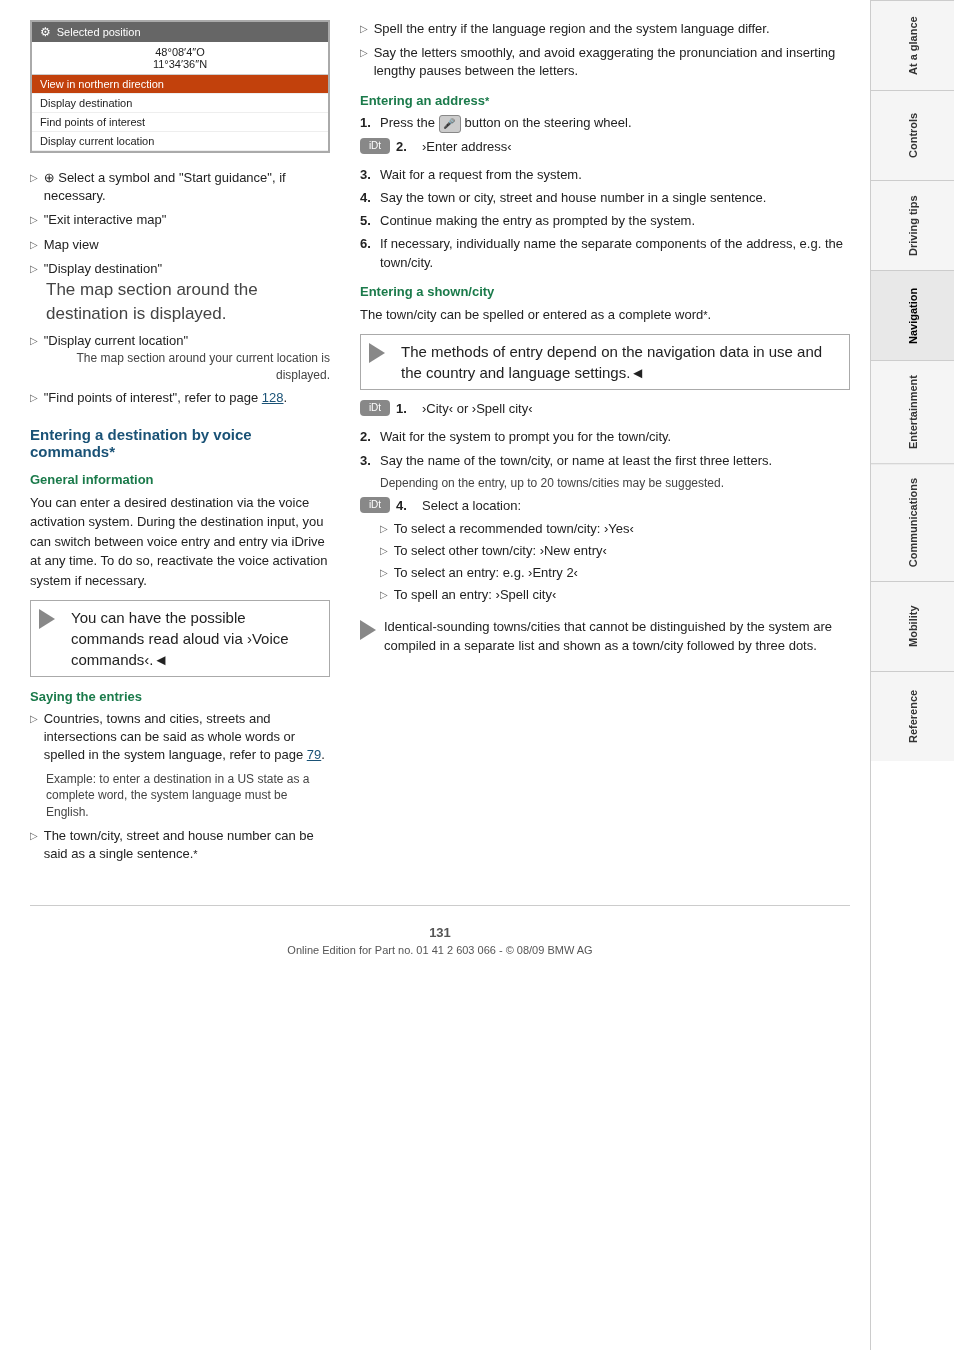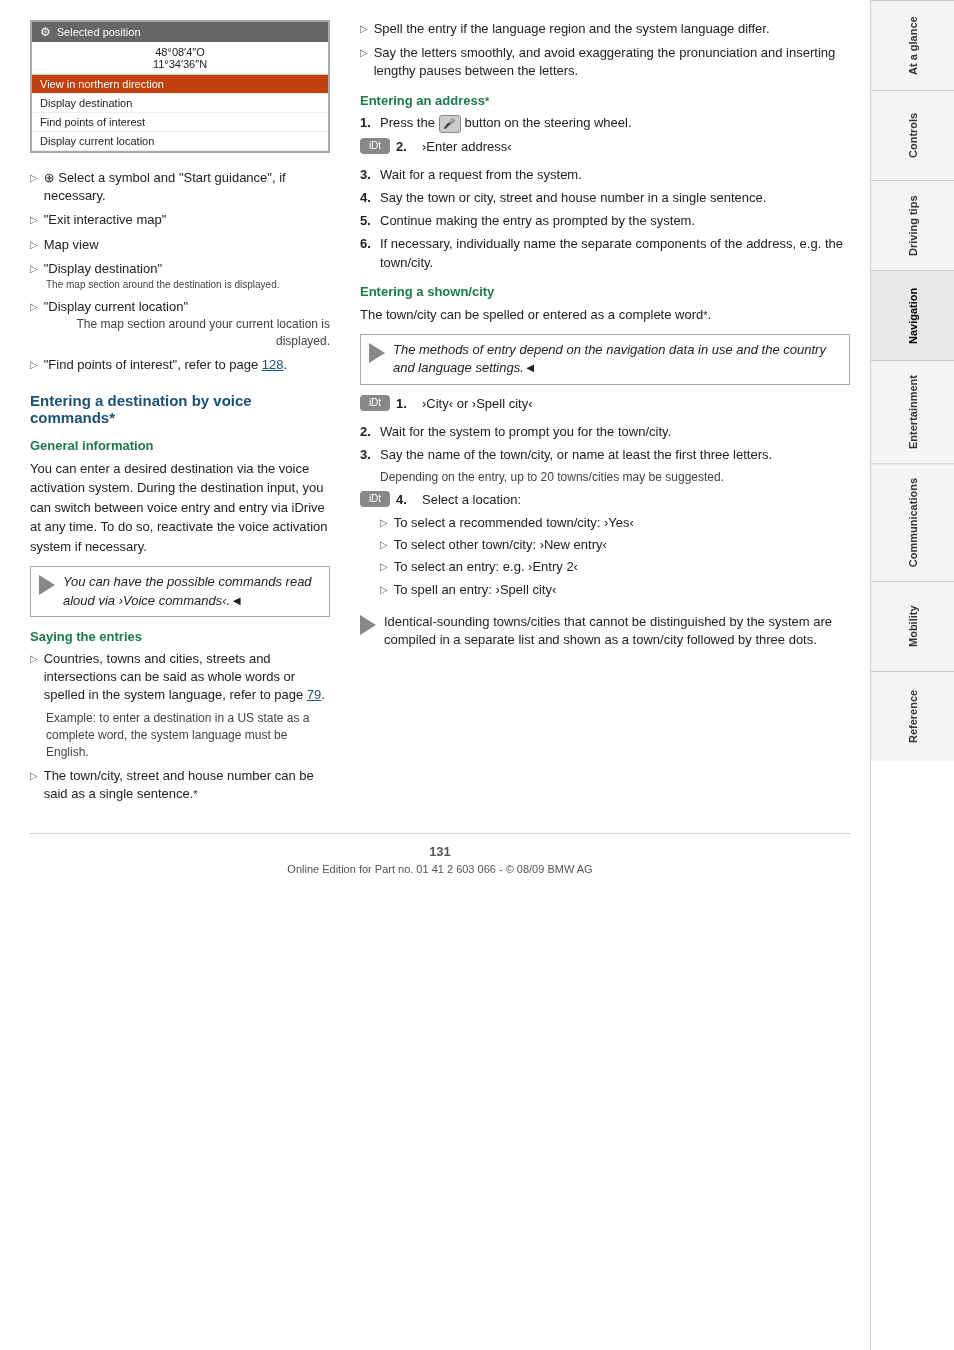--- a/index.html
+++ b/index.html
@@ -185,25 +185,24 @@
       margin: 10px 0;
       font-size: 13px;
       line-height: 1.4;
     }
 
     .note-box-border {
       border: 1px solid #aaa;
       padding: 6px 8px;
       display: flex;
       align-items: flex-start;
-      gap: 8px;
+      gap: 16px;
       margin: 10px 0;
-      font-size: 13px;
+      font-size: 15px;
       line-height: 1.4;
-      font-style: italic;
     }
 
     .triangle-right {
       width: 0;
       height: 0;
       border-top: 10px solid transparent;
       border-bottom: 10px solid transparent;
       border-left: 16px solid #888;
       flex-shrink: 0;
       margin-top: 2px;
@@ -241,22 +240,22 @@
       margin-bottom: 4px;
       font-size: 13px;
       line-height: 1.4;
     }
 
     
     .footer {
       text-align: center;
       font-size: 11px;
       color: #555;
-      margin-top: 18px;
-      padding-top: 10px;
+      margin-top: 30px;
+      padding-top: 19px;
       border-top: 1px solid #ccc;
     }
 
     .page-number {
       font-size: 13px;
       font-weight: bold;
       margin-bottom: 4px;
     }
 
     a.pagelink {
@@ -300,21 +299,21 @@
         </li>
         <li>
           <span class="bullet-arrow">▷</span>
           <span>Map view</span>
         </li>
         <li style="flex-direction:column;">
           <div style="display:flex;">
             <span class="bullet-arrow">▷</span>
             <span>"Display destination"</span>
           </div>
-          <div style="margin-left:16px; font-size:10px; color:#444;">The map section around the destination is displayed.</div>
+          <div style="margin-left:16px; font-size:17px; color:#444;">The map section around the destination is displayed.</div>
         </li>
         <li style="flex-direction:column;">
           <div style="display:flex;">
             <span class="bullet-arrow">▷</span>
             <span>"Display current location"</span>
           </div>
           <div style="margin-left:4px; font-size:12px; color:#444;text-align:right;">The map section around your current location is displayed.</div>
         </li>
         <li>
           <span class="bullet-arrow">▷</span>

